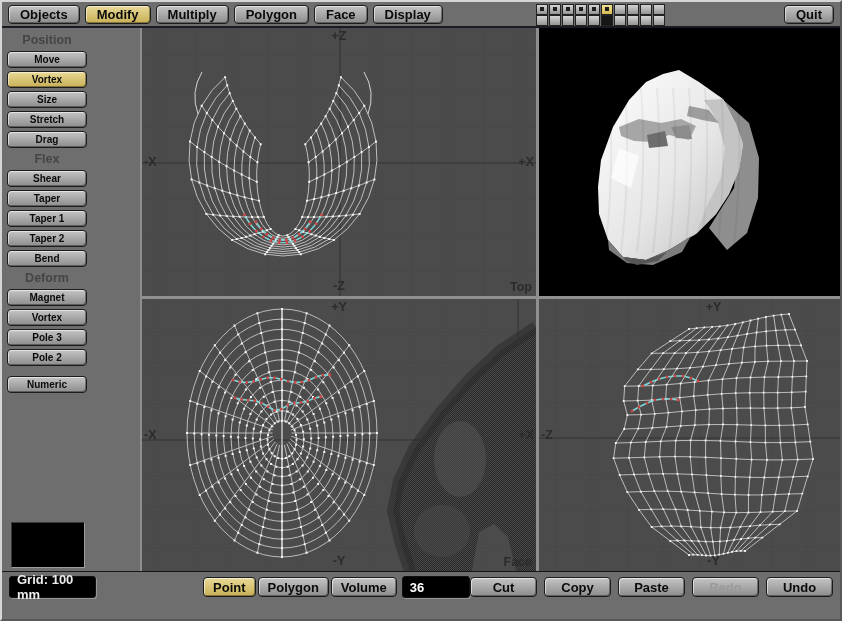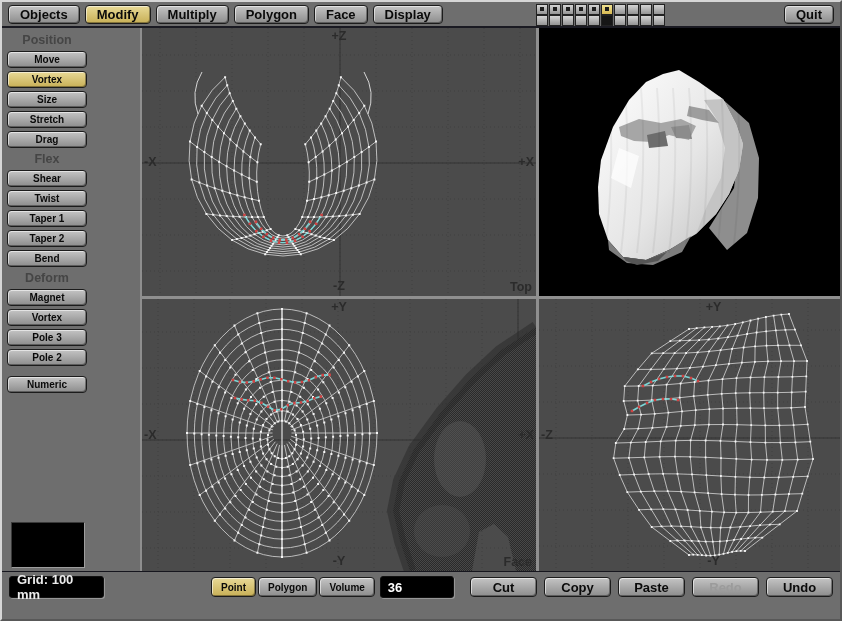--- a/index.html
+++ b/index.html
@@ -48,21 +48,21 @@
   .vp svg{position:absolute;left:0;top:0;width:100%;height:100%;display:block;}
   .vp-label{position:absolute;color:#2b2b2b;font-size:12.5px;font-weight:bold;z-index:2;}
   
   .statusbar{height:31px;background:#6e6e6e;display:flex;align-items:center;padding:0 7px;
     border-top:1px solid #16161e;position:relative;}
   .black-box{background:#000;border:1px solid #111;border-radius:3px;
     box-shadow:1px 1px 0 rgba(255,255,255,.28);color:#ececec;font-weight:bold;font-size:13px;
     display:flex;align-items:center;padding:0 7px;height:22px;}
   .grid-box{width:95px;}
   .mode-group{margin-left:107px;display:flex;align-items:center;}
-  .mode-btn{height:20px;padding:0 9px;margin-right:2px;font-size:10px;}
+  .mode-btn{height:20px;padding:0 9px;margin-right:2px;font-size:13px;}
   .count-box{width:74px;margin-left:3px;color:#fff;}
   .actions{margin-left:auto;display:flex;gap:7px;}
   .action-btn{height:20px;width:67px;font-size:13px;}
 </style>
 </head>
 <body>
 
 <div class="window">
 
 
@@ -104,21 +104,21 @@
     <div class="sidebar">
       <div style="display:flex;flex-direction:column;">
           <div class="side-label">Position</div>
           <div class="btn side-btn">Move</div>
           <div class="btn side-btn active">Vortex</div>
           <div class="btn side-btn">Size</div>
           <div class="btn side-btn">Stretch</div>
           <div class="btn side-btn">Drag</div>
           <div class="side-label">Flex</div>
           <div class="btn side-btn">Shear</div>
-          <div class="btn side-btn">Twist</div>
+          <div class="btn side-btn">Taper</div>
           <div class="btn side-btn">Taper 1</div>
           <div class="btn side-btn">Taper 2</div>
           <div class="btn side-btn">Bend</div>
           <div class="side-label">Deform</div>
           <div class="btn side-btn">Magnet</div>
           <div class="btn side-btn">Vortex</div>
           <div class="btn side-btn">Pole 3</div>
           <div class="btn side-btn">Pole 2</div>
           <div class="side-gap"></div>
           <div class="btn side-btn">Numeric</div>

